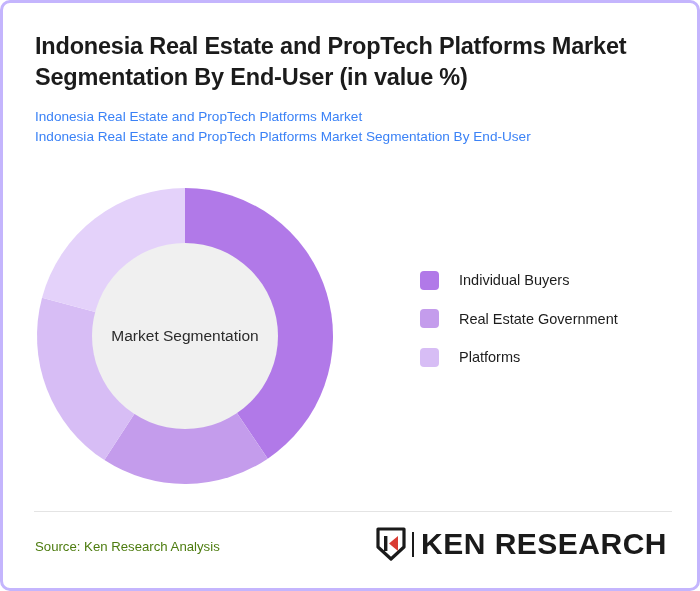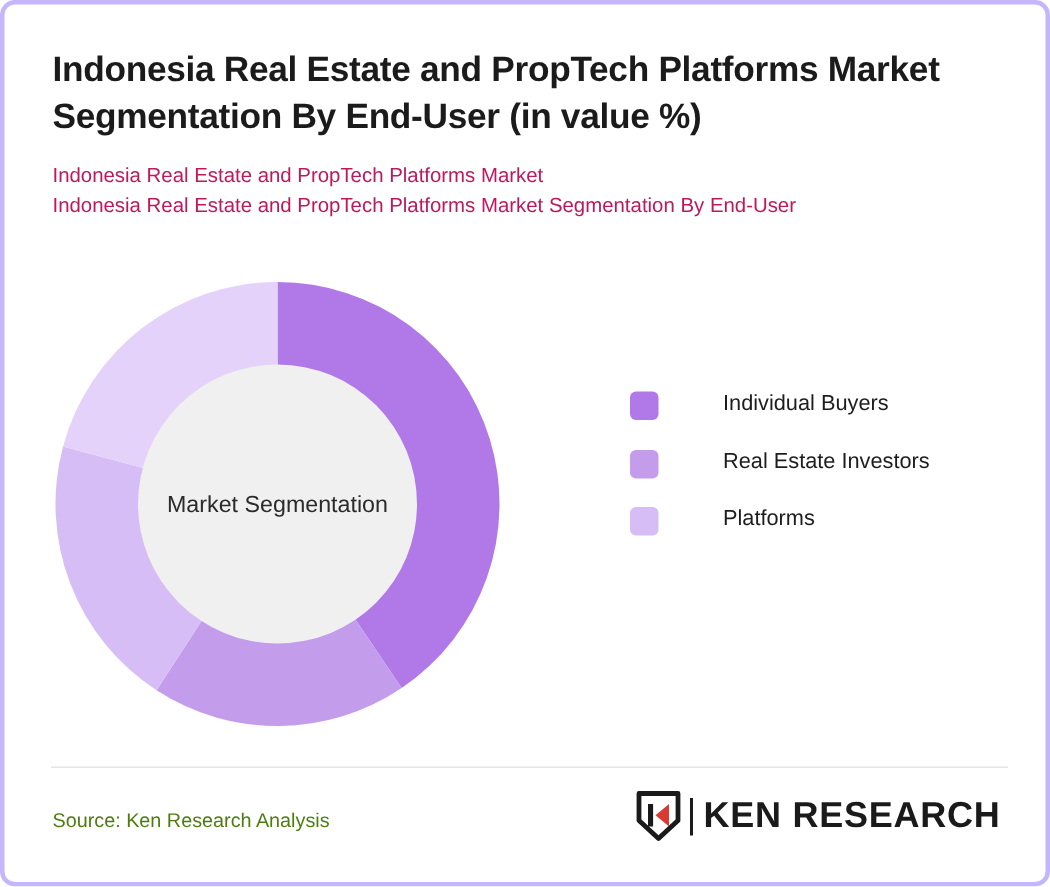--- a/index.html
+++ b/index.html
@@ -36,21 +36,21 @@
     font-weight: bold;
     color: #1b1b1b;
     letter-spacing: -0.2px;
   }
   .subtitles {
     margin-top: 14px;
   }
   .subtitle {
     font-size: 13.6px;
     line-height: 20px;
-    color: #be185d;
+    color: #3b82f6;
   }
   .plot-area {
     position: absolute;
     left: 0;
     top: 170px;
     width: 700px;
     height: 330px;
   }
   .donut-wrap {
     position: absolute;
@@ -69,23 +69,22 @@
     fill: #2b2b2b;
   }
   .legend {
     position: absolute;
     left: 417px;
     top: 88px;
     width: 250px;
   }
   .legend-item {
     display: flex;
-    align-items: flex-start;
+    align-items: center;
     height: 38.5px;
-    gap: 23px;
   }
   .legend-swatch {
     width: 19px;
     height: 19px;
     border-radius: 4px;
     flex: 0 0 auto;
   }
   .legend-label {
     margin-left: 20px;
     font-size: 14.5px;
@@ -120,21 +119,21 @@
     margin-right: 6px;
   }
   .logo-bar {
     width: 2px;
     height: 25px;
     background: #1a1a1a;
     margin-right: 7px;
   }
   .logo-text {
     font-family: "Liberation Sans", sans-serif;
-    font-size: 24px;
+    font-size: 30px;
     font-weight: bold;
     color: #1a1a1a;
     letter-spacing: 0.5px;
     line-height: 1;
   }
 </style>
 </head>
 <body>
 
 <div class="card">
@@ -162,21 +161,21 @@
       </svg>
     </div>
 
     <div class="legend" id="legend">
         <div class="legend-item">
           <span class="legend-swatch" style="background: rgb(177, 121, 232);"></span>
           <span class="legend-label">Individual Buyers</span>
         </div>
         <div class="legend-item">
           <span class="legend-swatch" style="background: rgb(196, 156, 236);"></span>
-          <span class="legend-label">Real Estate Investors</span>
+          <span class="legend-label">Real Estate Government</span>
         </div>
         <div class="legend-item">
           <span class="legend-swatch" style="background: rgb(215, 189, 245);"></span>
           <span class="legend-label">Platforms</span>
         </div>
       </div>
 
   </div>
 
   <div class="divider"></div>

